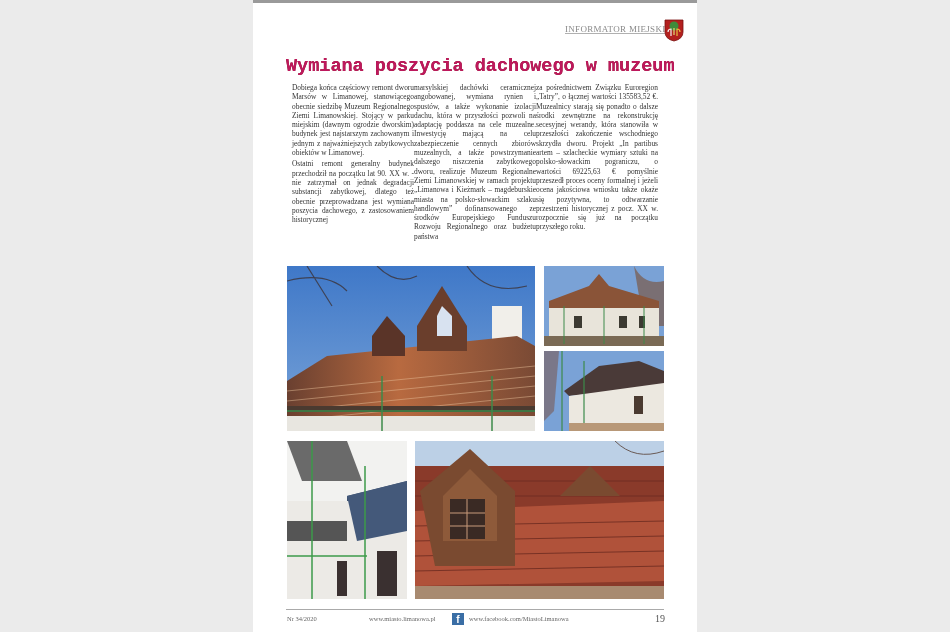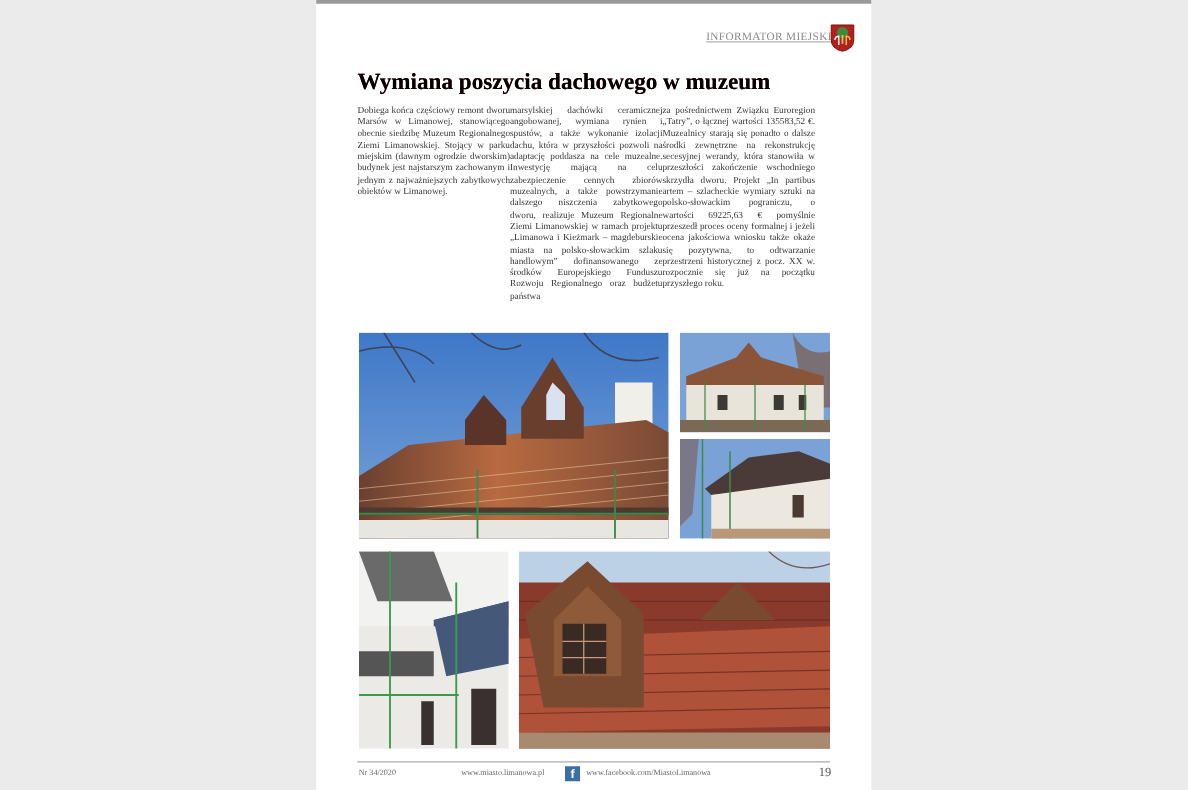--- a/index.html
+++ b/index.html
@@ -1,22 +1,22 @@
 <!DOCTYPE html>
 <html><head>
 <meta charset="utf-8">
 <style>
   html, body { margin:0; padding:0; }
   body { width:950px; height:632px; background:#ebebeb; position:relative; overflow:hidden; font-family:"Liberation Serif", serif; }
   .page { position:absolute; left:253px; top:0; width:444px; height:632px; background:#fff; }
   .page-topbar { position:absolute; left:0; top:0; width:444px; height:3px; background:#9a9a9a; }
   .header-label { position:absolute; left:312px; top:24px; font-size:9px; color:#8a8a8a; letter-spacing:0.3px; text-decoration:underline; text-decoration-color:#b0b0b0; font-family:"Liberation Serif", serif; }
   .crest { position:absolute; left:411px; top:18px; width:20px; height:24px; }
-  .title { position:absolute; left:33px; top:56px; font-size:18.5px; font-weight:bold; color:#000000; margin:0; white-space:nowrap; text-shadow:0 0 0.4px #7c1416; }
-  .columns { position:absolute; left:33px; top:83px; width:378px; display:flex; justify-content:flex-start; }
+  .title { position:absolute; left:33px; top:56px; font-size:18.5px; font-weight:bold; color:#be185d; margin:0; white-space:nowrap; text-shadow:0 0 0.4px #7c1416;font-family:Liberation Mono, monospace; }
+  .columns { position:absolute; left:33px; top:83px; width:378px; display:flex; justify-content:center; }
   .col { width:122px; font-size:7.4px; line-height:9.3px; color:#333; text-align:justify; }
   .col p { margin:0 0 2px 0; }
   .photo { position:absolute; overflow:hidden; }
   .footer-line { position:absolute; left:33px; top:609px; width:378px; height:1px; background:#aaa; }
   .footer { position:absolute; top:615px; font-size:6.5px; color:#666; }
   .fb-icon { position:absolute; left:199px; top:613px; width:12px; height:12px; background:#3a6ea5; color:#fff; font-family:"Liberation Sans", sans-serif; font-weight:bold; font-size:10px; text-align:center; line-height:13px; }
   .page-number { position:absolute; left:402px; top:613px; font-size:10px; color:#555; }
 </style>
 </head>
 <body>
@@ -31,20 +31,21 @@
     <rect x="9.3" y="10" width="1.4" height="7" fill="#d9c36a"></rect>
     <path d="M4 14 Q4 11 7 11 V18" stroke="#f2f2f2" stroke-width="1.2" fill="none"></path>
     <path d="M16 14 Q16 11 13 11 V18" stroke="#e6c040" stroke-width="1.2" fill="none"></path>
   </svg>
 
   <h1 class="title">Wymiana poszycia dachowego w muzeum</h1>
 
   <div class="columns">
     <div class="col">
       <p>Dobiega końca częściowy remont dworu Marsów w Limanowej, stanowiącego obecnie siedzibę Muzeum Regionalnego Ziemi Limanowskiej. Stojący w parku miejskim (dawnym ogrodzie dworskim) budynek jest najstarszym zachowanym i jednym z najważniejszych zabytkowych obiektów w Limanowej.</p>
+      <p>Ostatni remont generalny budynek przechodził na początku lat 90. XX w. - nie zatrzymał on jednak degradacji substancji zabytkowej, dlatego też obecnie przeprowadzana jest wymiana poszycia dachowego, z zastosowaniem historycznej</p>
     </div>
     <div class="col">
       <p>marsylskiej dachówki ceramicznej angobowanej, wymiana rynien i spustów, a także wykonanie izolacji dachu, która w przyszłości pozwoli na adaptację poddasza na cele muzealne. Inwestycję mającą na celu zabezpieczenie cennych zbiorów muzealnych, a także powstrzymanie dalszego niszczenia zabytkowego dworu, realizuje Muzeum Regionalne Ziemi Limanowskiej w ramach projektu „Limanowa i Kieżmark – magdeburskie miasta na polsko-słowackim szlaku handlowym” dofinansowanego ze środków Europejskiego Funduszu Rozwoju Regionalnego oraz budżetu państwa</p>
     </div>
     <div class="col">
       <p>za pośrednictwem Związku Euroregion „Tatry”, o łącznej wartości 135583,52 €. Muzealnicy starają się ponadto o dalsze środki zewnętrzne na rekonstrukcję secesyjnej werandy, która stanowiła w przeszłości zakończenie wschodniego skrzydła dworu. Projekt „In partibus artem – szlacheckie wymiary sztuki na polsko-słowackim pograniczu, o wartości 69225,63 € pomyślnie przeszedł proces oceny formalnej i jeżeli ocena jakościowa wniosku także okaże się pozytywna, to odtwarzanie przestrzeni historycznej z pocz. XX w. rozpocznie się już na początku przyszłego roku.</p>
     </div>
   </div>
 
   <div class="photo" style="left:34px; top:266px; width:248px; height:165px;">

